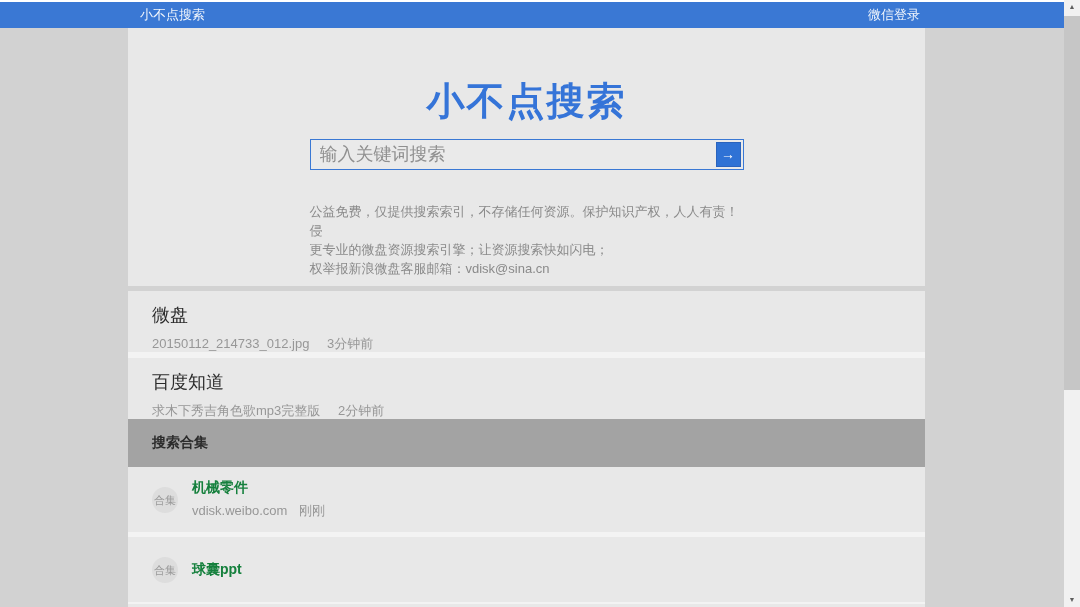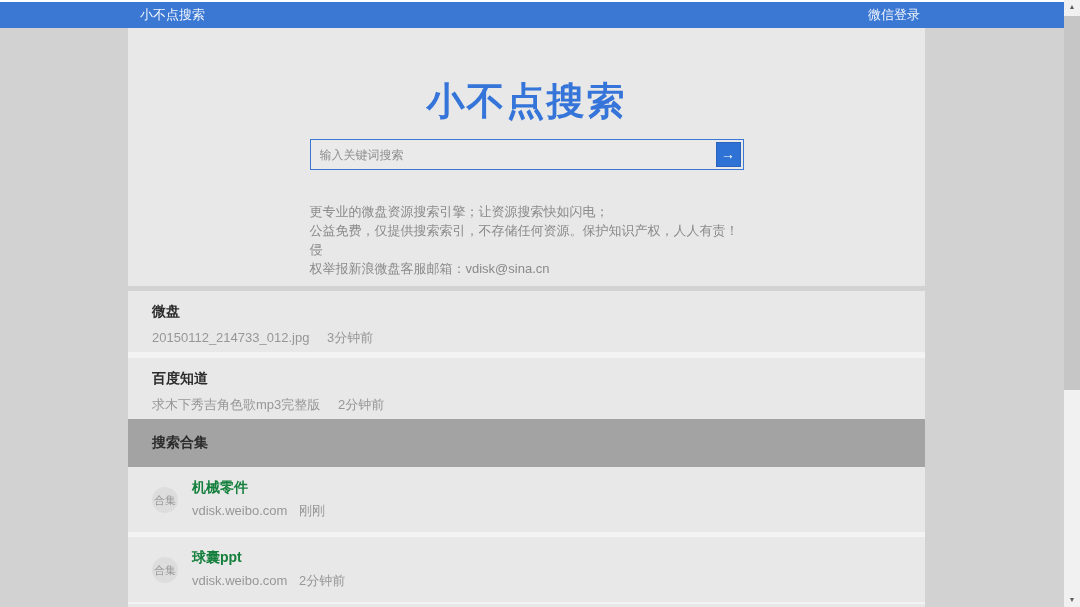--- a/index.html
+++ b/index.html
@@ -37,21 +37,21 @@
     position: relative;
     width: 434px; margin: 12px auto 0;
     height: 31px;
     border: 1px solid #3a78d4;
     background: #eaeaea;
   }
   .search-input {
     width: 100%; height: 100%;
     background: transparent; border: none; outline: none;
     padding: 0 36px 0 9px;
-    font-size: 12px; color: #444;
+    font-size: 18px; color: #444;
     font-family: "Liberation Sans", "DejaVu Sans", sans-serif;
   }
   .search-input::placeholder { color: #8f8f8f; opacity: 1; }
   .search-btn {
     position: absolute; right: 2px; top: 2px;
     width: 25px; height: 25px;
     background: #2f72d5; border: 1px solid #2a63bd;
     color: #ffffff; font-size: 14px; line-height: 23px;
     text-align: center; cursor: pointer;
   }
@@ -61,21 +61,21 @@
   }
   
   .gap-dark { height: 5px; background: #d2d2d2; }
   .gap-light { height: 6px; background: #f3f3f3; }
   .section-card {
     background: #e8e8e8;
     padding: 12px 24px 0 24px;
     height: 61px;
     cursor: pointer;
   }
-  .section-heading { font-size: 14px; font-weight: bold; color: #2b2b2b; }
+  .section-heading { font-size: 18px; font-weight: normal; color: #2b2b2b; }
   .section-subline { margin-top: 8px; font-size: 13px; color: #979797; }
   .section-subline .time { margin-left: 14px; }
   .band-heading {
     height: 48px; background: #a3a3a3;
     display: flex; align-items: center;
     padding-left: 24px;
     font-size: 14px; font-weight: bold; color: #2b2b2b;
   }
   
   .coll-card {
@@ -128,22 +128,22 @@
 
   <div class="hero">
     <div class="hero-title">小不点搜索</div>
     <div class="search-wrap">
       <input class="search-input" type="text" placeholder="输入关键词搜索" style="">
       <div class="search-btn">
         <span>→</span>
       </div>
     </div>
     <div class="hero-desc">
+      <div>公益免费，仅提供搜索索引，不存储任何资源。保护知识产权，人人有责！侵</div>
       <div>更专业的微盘资源搜索引擎；让资源搜索快如闪电；</div>
-      <div>公益免费，仅提供搜索索引，不存储任何资源。保护知识产权，人人有责！侵</div>
       <div>权举报新浪微盘客服邮箱：vdisk@sina.cn</div>
     </div>
   </div>
 
   <div class="gap-dark"></div>
 
   <div class="section-card">
     <div class="section-heading">微盘</div>
     <div class="section-subline">
       <span>20150112_214733_012.jpg</span>
@@ -175,24 +175,20 @@
       </div>
     </div>
   </div>
 
   <div class="gap-light" style="height:5px"></div>
 
   <div class="coll-card">
     <div class="coll-badge">合集</div>
     <div class="coll-text">
       <div class="title">球囊ppt</div>
-      <div class="subline">
-        <span>vdisk.weibo.com</span>
-        <span class="time">2分钟前</span>
-      </div>
     </div>
   </div>
 
   <div class="gap-light" style="height:2px"></div>
   <div class="bottom-sliver"></div>
 
 </div>
 
 <div class="scrollbar">
   <div class="sb-arrow up">▲</div>

